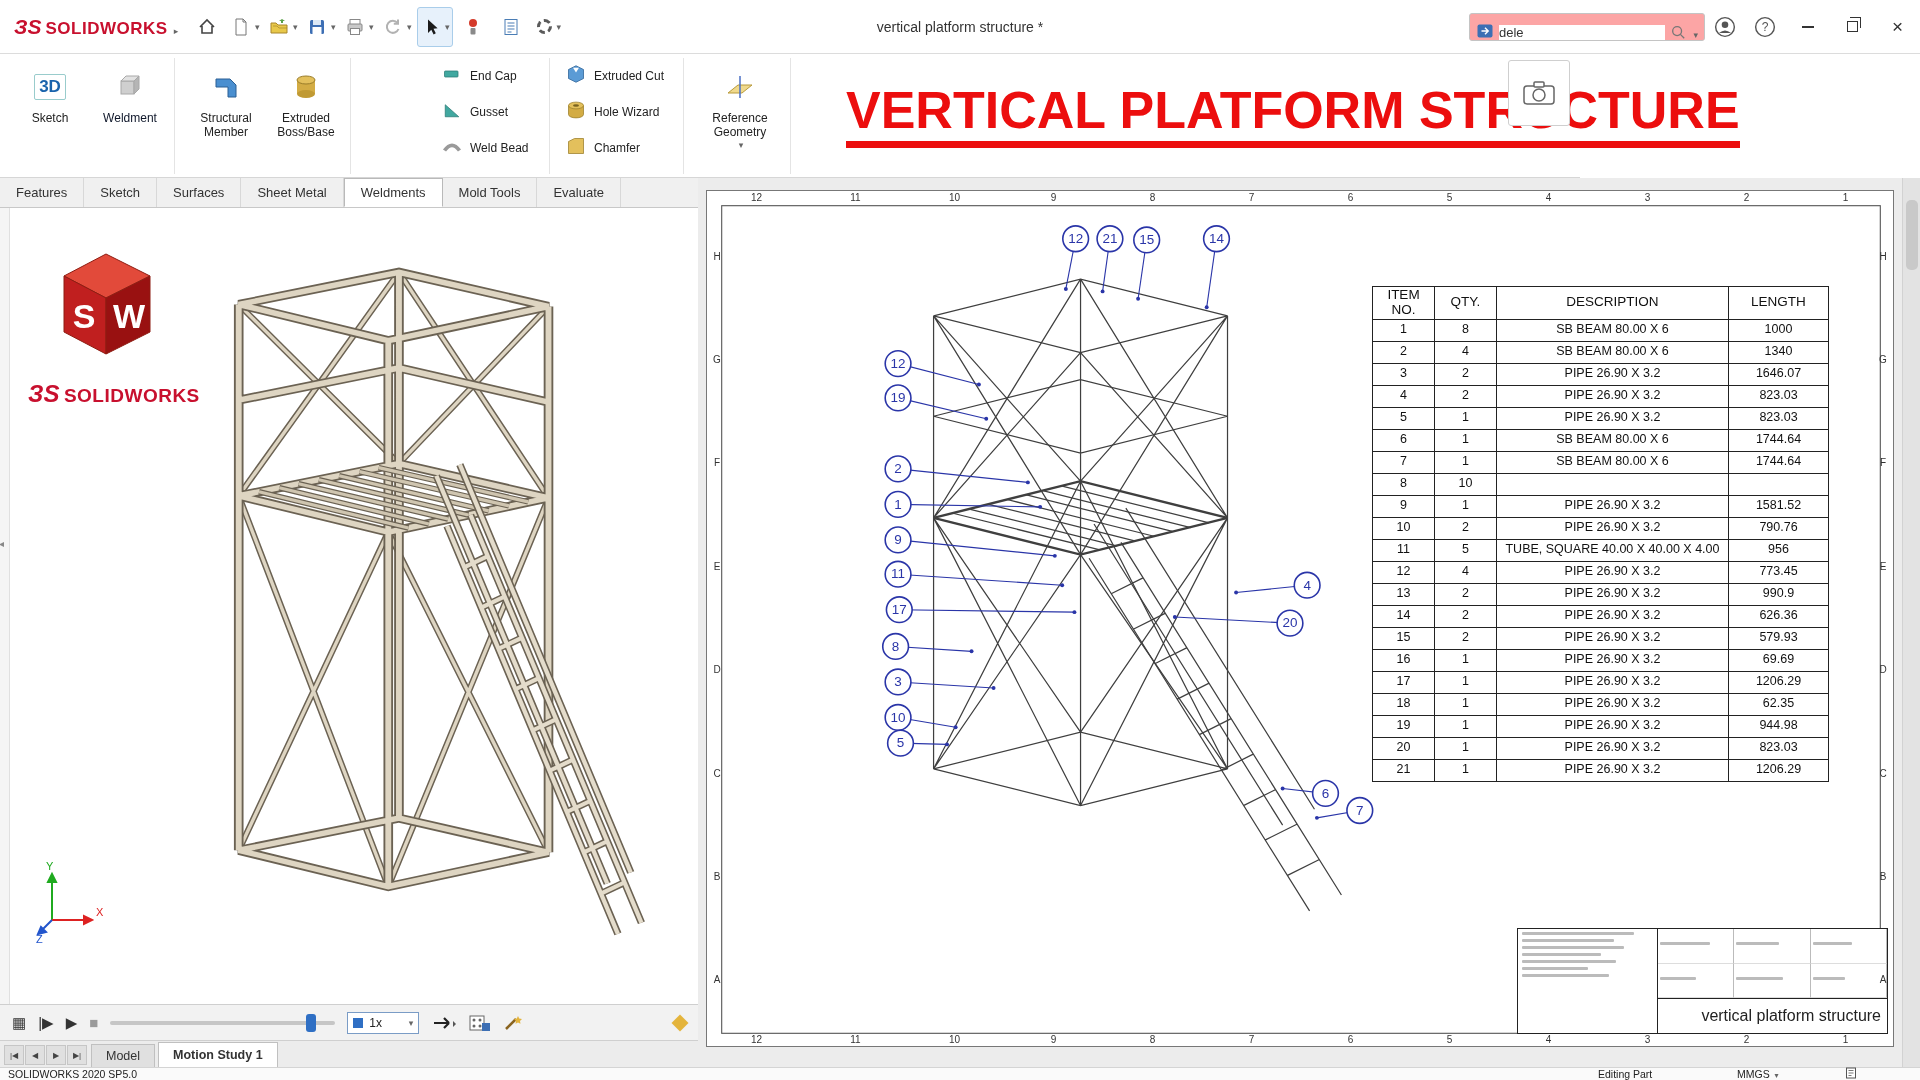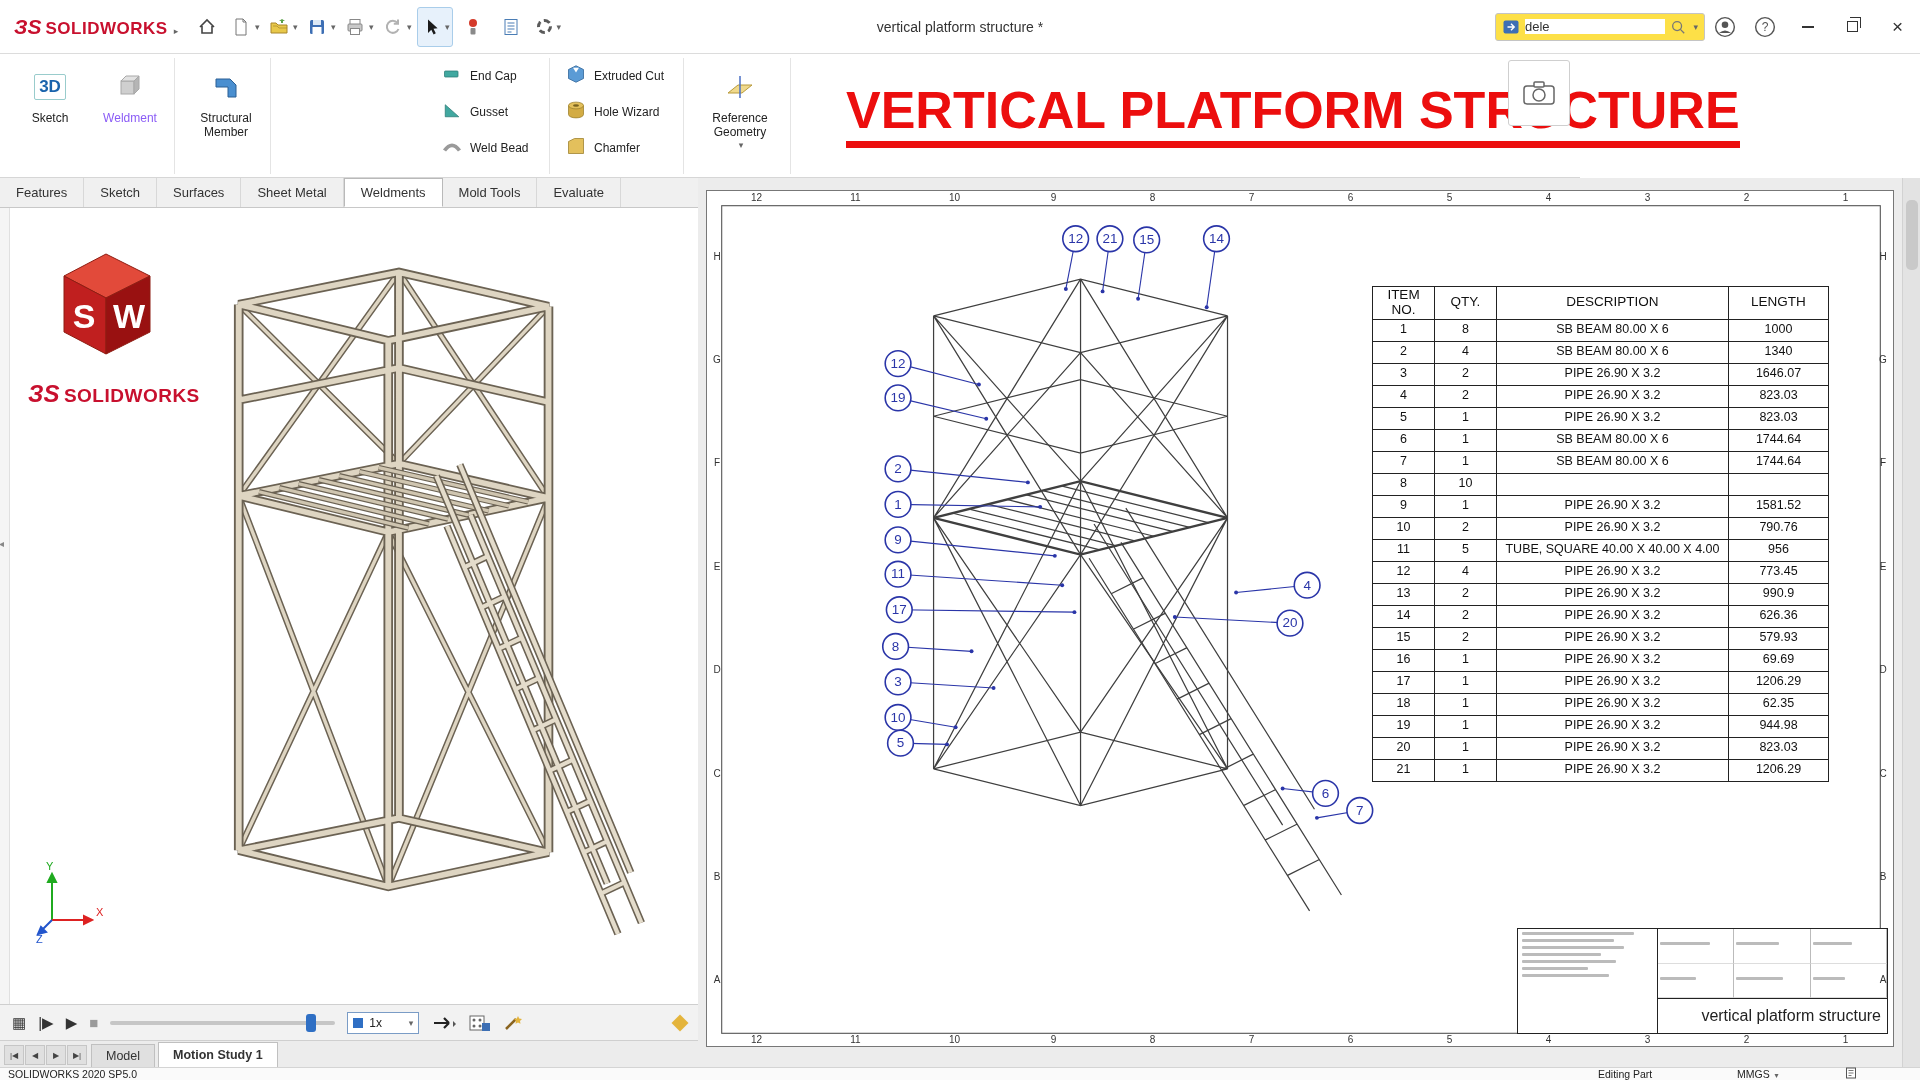--- a/index.html
+++ b/index.html
@@ -11,36 +11,36 @@
   .brand{display:flex;align-items:baseline;gap:4px;padding:0 10px 0 14px}
   .brand-glyph{color:#c8102e;font-weight:bold;font-style:italic;font-size:21px}
   .brand-name{color:#c8102e;font-weight:bold;font-size:17px;letter-spacing:.5px}
   .caret{font-size:9px;color:#666;margin-left:2px}
   .tb-btn{height:40px;min-width:36px;display:flex;align-items:center;justify-content:center;gap:2px;border-radius:3px;margin:0 1px}
   .tb-btn.selected{background:#e7f1fb;border:1px solid #a9cdea}
   .tb-btn svg{display:block}
   .gear-shape{width:15px;height:15px;border:3px dashed #5a5a5a;border-radius:50%}
   #doc-title{position:absolute;left:50%;top:0;transform:translateX(-50%);height:54px;line-height:54px;font-size:14px;color:#333;white-space:nowrap}
   .tb-right{margin-left:auto;display:flex;align-items:center;height:100%}
-  .searchbox{display:flex;align-items:center;gap:5px;width:210px;height:28px;border:1px solid #c4c4c4;border-radius:3px;padding:0 6px;background:#fde047}
+  .searchbox{display:flex;align-items:flex-end;gap:5px;width:236px;height:28px;border:1px solid #c4c4c4;border-radius:3px;padding:0 6px;background:#fca5a5}
   .searchbox input{border:none;outline:none;flex:1;font-size:13px;color:#333;min-width:10px}
   .round-btn{width:40px;height:54px;display:flex;align-items:center;justify-content:center}
   .win-btn{width:45px;height:54px;display:flex;align-items:center;justify-content:center;color:#333}
   .min-glyph{width:12px;height:2px;background:#333}
   .restore-glyph{position:relative;width:11px;height:11px;border:1.5px solid #333}
   .restore-glyph i{position:absolute;left:2px;top:-5px;width:11px;height:11px;border:1.5px solid #333;border-bottom:none;border-left:none;display:block}
   .close-glyph{font-size:19px;line-height:1;color:#333}
 
   
   #ribbon{position:absolute;left:0;top:54px;width:1580px;height:124px;background:#fff;border-bottom:1px solid #d6d6d6}
   .rgroup{position:absolute;top:4px;height:116px;display:flex;align-items:stretch;border-right:1px solid #e4e4e4;padding:0 4px}
   .rbtn.large{width:80px;display:flex;flex-direction:column;align-items:center;justify-content:flex-start;padding-top:8px;border-radius:3px}
   .ricon{height:42px;display:flex;align-items:center;justify-content:center}
   .rlabel{font-size:12px;color:#222;text-align:center;line-height:1.15;margin-top:4px}
-  .rbtn.disabled .rlabel{color:#8b5cf6}
+  .rbtn.disabled .rlabel{color:#0f172a}
   .icon3d{font-weight:bold;font-size:17px;color:#1a63ac;border:1px solid #9cc;padding:2px 4px;border-radius:2px}
   .small-col{flex-direction:column;display:flex;justify-content:flex-start;width:118px}
   .rbtn.small{display:flex;align-items:center;gap:6px;height:36px;padding:0 4px;border-radius:3px}
   .rlabel-sm{font-size:12px;color:#222;white-space:nowrap}
   #banner{position:absolute;left:846px;top:26px;font-size:52px;font-weight:bold;color:#ec0e0e;border-bottom:7px solid #ec0e0e;padding-bottom:1px;letter-spacing:0;white-space:nowrap}
   #capture-panel{position:absolute;right:10px;top:6px;width:62px;height:66px;border:1px solid #cfcfcf;border-radius:3px;display:flex;align-items:center;justify-content:center;background:#fff}
 
   
   #left-column{position:absolute;left:0;top:178px;width:698px;height:826px;background:#0369a1;border-right:2px solid #3b82f6}
   #cmd-tabs{display:flex;height:30px;background:#f0f0f0;border-bottom:1px solid #c8c8c8;width:698px}
@@ -250,20 +250,30 @@
     </div>
 
     <div class="rgroup" style="left:182px">
       <div class="rbtn large">
         <span class="ricon">
           <svg width="32" height="32" viewBox="0 0 32 32">
               <path d="M6 8 L20 8 L26 14 L26 26 L18 26 L18 16 L6 16 Z" fill="#4a8fd0" stroke="#2a5f94"></path>
             </svg>
         </span>
         <span class="rlabel">Structural Member</span>
+      </div>
+      <div class="rbtn large">
+        <span class="ricon">
+          <svg width="32" height="32" viewBox="0 0 32 32">
+              <rect x="7" y="9" width="18" height="14" fill="#d3ac44"></rect>
+              <ellipse cx="16" cy="23" rx="9" ry="4" fill="#c09a34"></ellipse>
+              <ellipse cx="16" cy="9" rx="9" ry="4" fill="#e3c05c" stroke="#9a7d2a"></ellipse>
+            </svg>
+        </span>
+        <span class="rlabel">Extruded Boss/Base</span>
       </div>
     </div>
 
     <div class="rgroup small-col" style="left:432px">
       <div class="rbtn small">
         <span><svg width="24" height="24" viewBox="0 0 32 32">
               <rect x="6" y="12" width="18" height="8" rx="1" fill="#41a8a0" stroke="#2a7a74"></rect>
             </svg></span>
         <span class="rlabel-sm">End Cap</span>
       </div>

